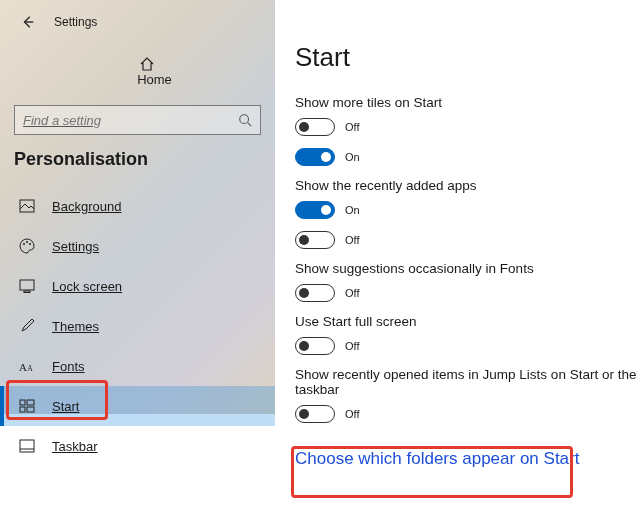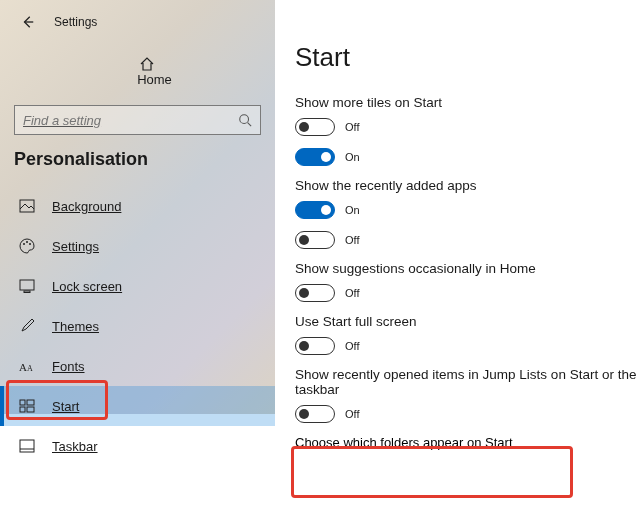--- a/index.html
+++ b/index.html
@@ -61,21 +61,21 @@
     width: 40px; height: 18px; border-radius: 9px; position:relative;
     border: 1px solid #333; background:#fff;
   }
   .tg .knob {
     position:absolute; width:10px; height:10px; border-radius:50%;
     top:3px; left:3px; background:#333;
   }
   .tg.on { background:#0067c0; border-color:#0067c0; }
   .tg.on .knob { left:auto; right:3px; background:#fff; }
   .tg-state { font-size: 11px; }
-  .link { color:#000000; font-size:13px; margin-top:0; display:inline-block; }
+  .link { color:#1d4ed8; font-size:17px; margin-top:14px; display:inline-block; }
   .hl-recent {
     position:absolute; left:16px; top:446px; width:282px; height:52px;
     border:3px solid #e23b2e; border-radius:4px; pointer-events:none;
   }
   svg { display:block; }
 </style>
 </head>
 <body>
 
 <div class="app">
@@ -217,21 +217,21 @@
     <div class="setting">
       <div class="tg-row">
         <div class="tg">
             <div class="knob"></div>
           </div>
         <span class="tg-state">Off</span>
       </div>
     </div>
 
     <div class="setting">
-      <div class="label">Show suggestions occasionally in Home</div>
+      <div class="label">Show suggestions occasionally in Fonts</div>
       <div class="tg-row">
         <div class="tg">
             <div class="knob"></div>
           </div>
         <span class="tg-state">Off</span>
       </div>
     </div>
 
     <div class="setting">
       <div class="label">Use Start full screen</div>

